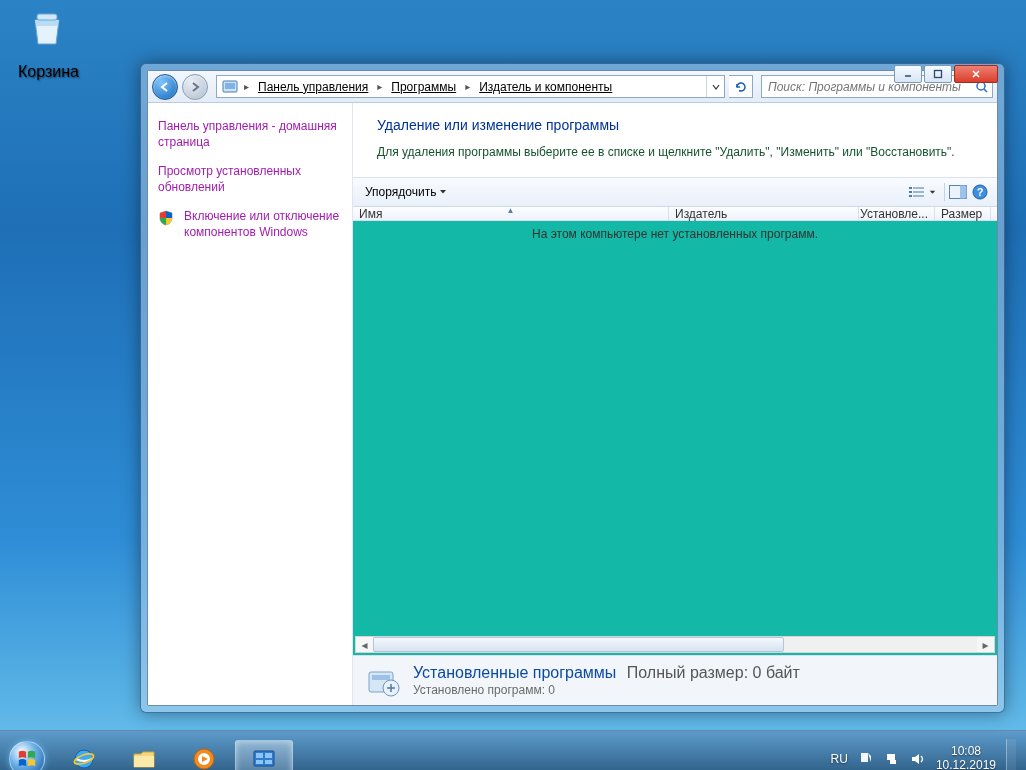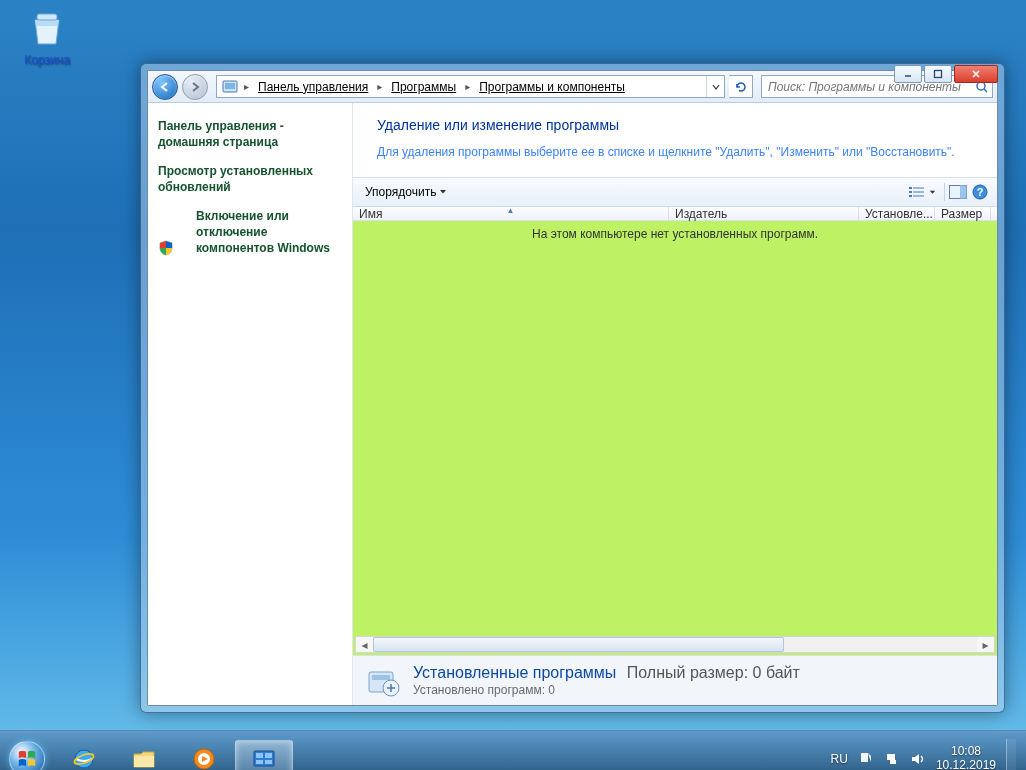--- a/index.html
+++ b/index.html
@@ -8,21 +8,21 @@
   font-size: 12px;
   width: 1026px; height: 770px;
   overflow: hidden;
   background: linear-gradient(to bottom, #2b83c5 0%, #1e6fb6 30%, #2e8dd6 70%, #6cc3ec 100%);
   position: relative;
 }
 
 
 .desktop-icon { position: absolute; top: 8px; left: 18px; width: 58px; text-align: center; cursor: pointer; }
 .desktop-icon .ico-bin { width: 40px; height: 40px; margin: 0 auto; }
-.desktop-icon span { color: #1d4ed8; text-shadow: 1px 1px 2px rgba(0,0,0,.6); font-size: 12px; display: block; margin-top: 2px; }
+.desktop-icon span { color: #000000; text-shadow: 1px 1px 2px rgba(0,0,0,.6); font-size: 16px; display: block; margin-top: 12px; }
 
 
 .window {
   position: absolute; left: 140px; top: 63px; width: 865px; height: 650px;
   border: 1px solid rgba(30,80,130,.7);
   border-radius: 6px;
   background: rgba(200,220,240,.45);
   backdrop-filter: blur(6px);
   box-shadow: 0 0 18px rgba(0,0,0,.4);
   padding: 6px;
@@ -45,44 +45,44 @@
 .sep { color:#555; padding: 0 3px; font-size:10px; }
 .addr-drop { width:18px; display:flex; align-items:center; justify-content:center; border-left:1px solid #cad8e8; height:100%; }
 .refresh { width:24px; height:23px; border:1px solid #8fa8c3; border-left:none; background:#fff; display:flex; align-items:center; justify-content:center; color:#1b5fae; }
 .search-wrap { width:232px; height:23px; border:1px solid #8fa8c3; background:#fff; margin-left:4px; display:flex; align-items:center; padding-left:6px; }
 .search-wrap input { border:none; outline:none; flex:1; font-style:italic; color:#1d4ed8; font-family:inherit; font-size:12px; }
 .search-wrap .sicon { width:20px; color:#2a6fc3; display:flex; align-items:center; justify-content:center; }
 
 
 .body-split { flex:1; display:flex; min-height:0; }
 .sidebar { width:205px; background:#fff; padding: 16px 10px; border-right:1px solid #e0e6ed; }
-.side-link { display:block; color:#14532d; margin-bottom:14px; line-height:1.3; cursor:pointer;font-weight:bold; }
-.side-shield { display:flex; gap:22px;align-items:flex-end; }
+.side-link { display:block; color:#a21caf; margin-bottom:14px; line-height:1.3; cursor:pointer; }
+.side-shield { display:flex; gap:10px; }
 .side-shield .shield { width:16px; height:16px; flex-shrink:0; margin-top:1px; }
 
 .main { flex:1; display:flex; flex-direction:column; min-width:0; }
 .header-block { padding: 14px 24px 18px; }
 .header-block h1 { color:#003399; font-size:14px; font-weight:normal; margin-bottom:12px; }
-.header-block p { color:#3b82f6; font-size:12px; }
+.header-block p { color:#14532d; font-size:12px; }
 
 .toolbar { height:30px; background: linear-gradient(#f9fbfe,#e8f0fa); border-top:1px solid #d8e2ef; border-bottom:1px solid #d0dae7; display:flex; align-items:center; padding: 0 6px; }
 .tbtn { padding: 3px 6px; display:flex; align-items:center; gap:3px; cursor:pointer; border-radius:2px; }
 .tspacer { flex:1; }
 .tico { width:22px; display:flex; align-items:center; justify-content:center; color:#2a5a9a; }
 .divider { width:1px; height:18px; background:#c5d3e4; margin: 0 2px; }
 
 .cols { height:14px; background: linear-gradient(#fdfdfe,#eef3fa); border-bottom:1px solid #d7e0eb; display:flex; align-items:stretch; font-size:12px; color:#333; }
 .col { border-right:1px solid #d7e0eb; display:flex; align-items:center; padding: 0 6px; position:relative; }
 .col-name { width:316px; }
 .col-pub { width:190px; }
-.col-inst { width:76px; }
+.col-inst { width:76px;justify-content:flex-end; }
 .col-size { width:56px; }
 .sort-arrow { position:absolute; left:50%; top:-1px; transform:translateX(-50%); color:#5a7ba8; font-size:8px; }
 
-.listarea { flex:1; background:#bef264; position:relative; color:#333; }
+.listarea { flex:1; background:#14b8a6; position:relative; color:#333; }
 .empty-msg { text-align:center; padding-top:6px; }
 .hscroll { position:absolute; left:2px; right:2px; bottom:2px; height:17px; background:#f0f0f0; border:1px solid #d5d5d5; display:flex; }
 .hscroll .arrow { width:17px; display:flex; align-items:center; justify-content:center; color:#666; background:#f6f6f6; border:0; }
 .hscroll .track { flex:1; position:relative; }
 .hscroll .thumb { position:absolute; left:0; top:0; bottom:0; width:68%; background: linear-gradient(#f4f8fc,#d7e3f0); border:1px solid #b3c5da; border-radius:2px; }
 
 .status { height:50px; border-top:1px solid #d7e0eb; background:#f2f6fb; display:flex; align-items:center; padding: 0 12px; gap:12px; }
 .status-ico { width:36px; height:36px; }
 .status-text .t1 { color:#0b4aa2; font-size:16px; }
 .status-text .t1 .lbl { color:#555; margin-left:6px; }
@@ -153,21 +153,21 @@
       <div class="addr-wrap">
         <svg class="addr-ico" viewBox="0 0 18 18">
           <rect x="2" y="3" width="14" height="11" rx="1" fill="#cfe3f7" stroke="#4a7ab0"></rect>
           <rect x="4" y="5" width="10" height="6" fill="#7db4e8"></rect>
         </svg>
         <span class="sep">▸</span>
         <span class="crumb">Панель управления</span>
         <span class="sep">▸</span>
         <span class="crumb">Программы</span>
         <span class="sep">▸</span>
-        <span class="crumb">Программы и компоненты</span>
+        <span class="crumb">Издатель и компоненты</span>
         <div style="flex:1"></div>
         <div class="addr-drop">
           <svg width="8" height="8" viewBox="0 0 8 8">
               <path d="M1 2 L4 6 L7 2" fill="none" stroke="#333" stroke-width="1.2"></path>
             </svg>
         </div>
       </div>
       <div class="refresh">
         <svg width="14" height="14" viewBox="0 0 14 14">
           <path d="M3 7 A4 4 0 1 1 5 10.5" fill="none" stroke="#1b5fae" stroke-width="1.5"></path>

